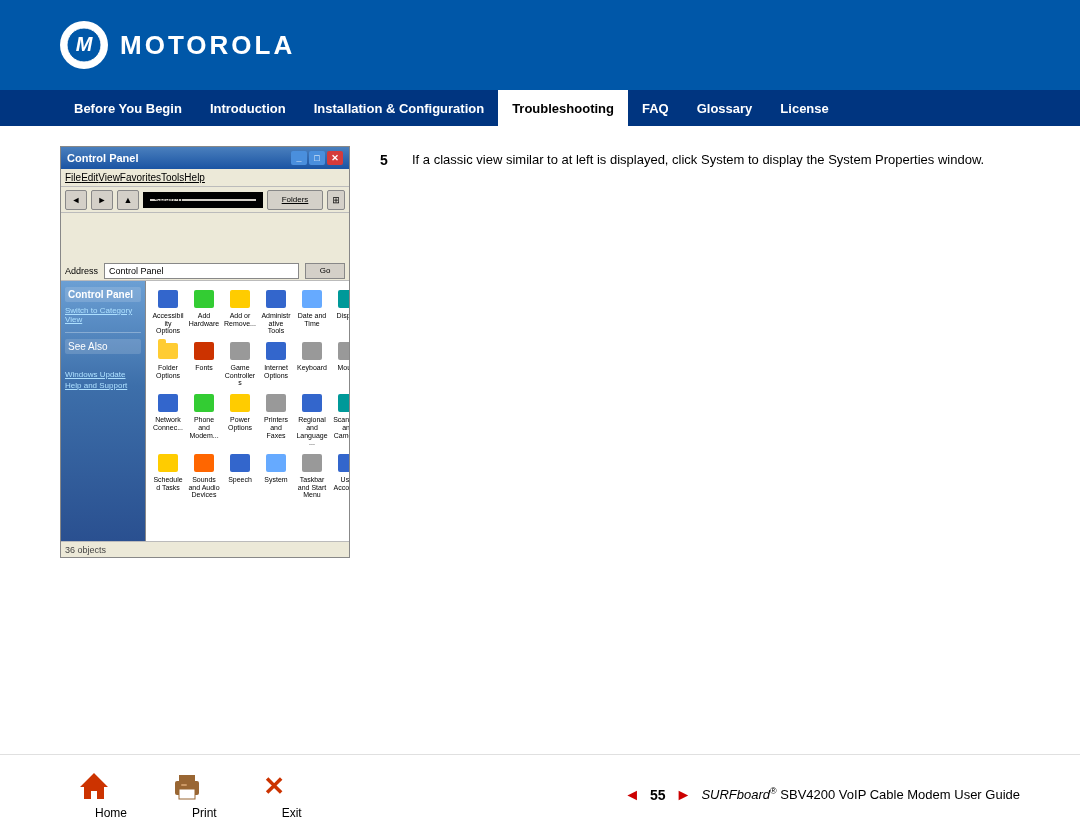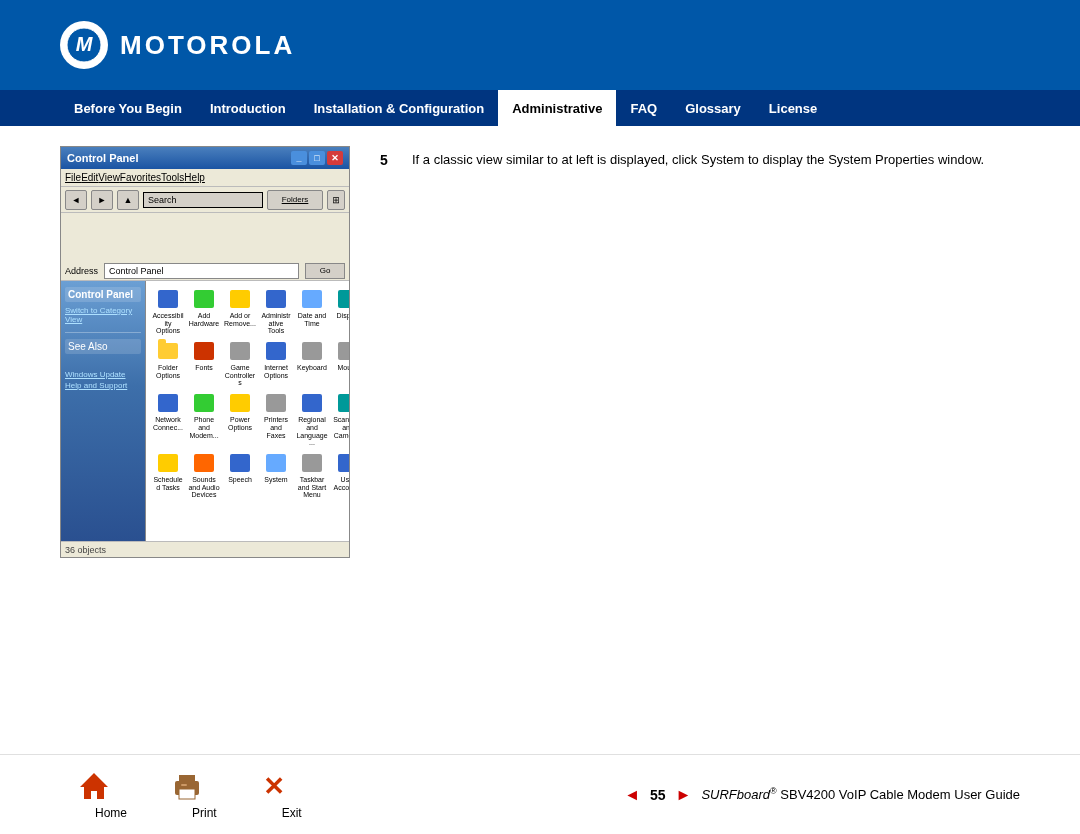--- a/index.html
+++ b/index.html
@@ -444,21 +444,21 @@
         </svg>
       </div>
       <span class="motorola-text">MOTOROLA</span>
     </div>
   </div>
 
   <div class="nav-bar">
     <div class="nav-item">Before You Begin</div>
     <div class="nav-item">Introduction</div>
     <div class="nav-item">Installation &amp; Configuration</div>
-    <div class="nav-item active">Administrative</div>
+    <div class="nav-item active">Troubleshooting</div>
     <div class="nav-item">FAQ</div>
     <div class="nav-item">Glossary</div>
     <div class="nav-item">License</div>
   </div>
 
   <div class="content-area">
 
     <div class="main-content">
 
       <div class="screenshot-container">
@@ -478,21 +478,21 @@
           <span class="win-menu-item">View</span>
           <span class="win-menu-item">Favorites</span>
           <span class="win-menu-item">Tools</span>
           <span class="win-menu-item">Help</span>
         </div>
 
         <div class="win-toolbar">
           <div class="toolbar-btn">◄</div>
           <div class="toolbar-btn">►</div>
           <div class="toolbar-btn">▲</div>
-          <div style="flex:1; background:#d4d0c8; border:1px solid #000000; height:16px; display:flex; align-items:center; padding:0 4px; font-size:9px;">Search</div>
+          <div style="flex:1; background:#d4d0c8; border:7px solid #000000; height:16px; display:flex; align-items:center; padding:0 4px; font-size:9px;">Search</div>
           <div class="toolbar-btn" style="width:56px; font-size:8px;text-decoration:underline;">Folders</div>
           <div class="toolbar-btn" style="width:18px;">⊞</div>
         </div>
 
         <div class="win-address">
           <span style="font-size:9px;">Address</span>
           <div class="address-bar">
             <span style="font-size:9px;">Control Panel</span>
           </div>
           <div style="background:#d4d0c8; border:1px solid #888; height:16px; width:40px; font-size:8px; display:flex; align-items:center; justify-content:center;">Go</div>

